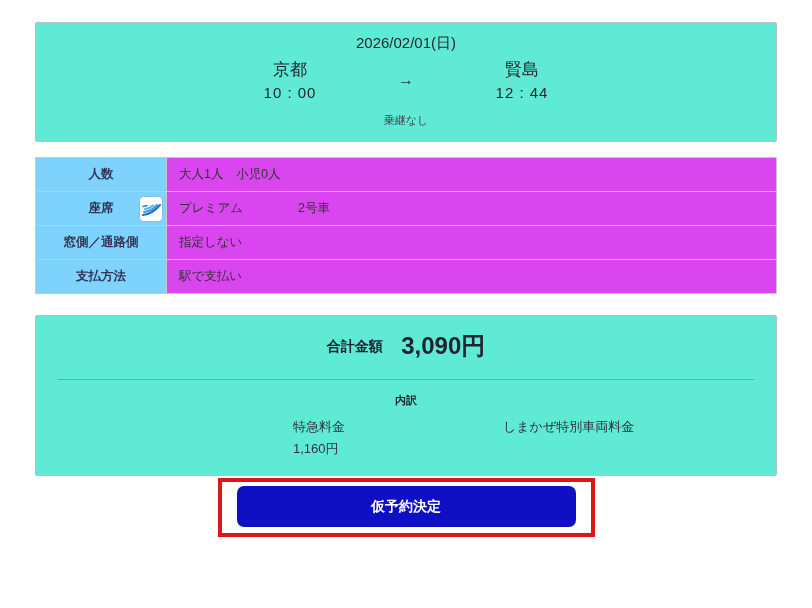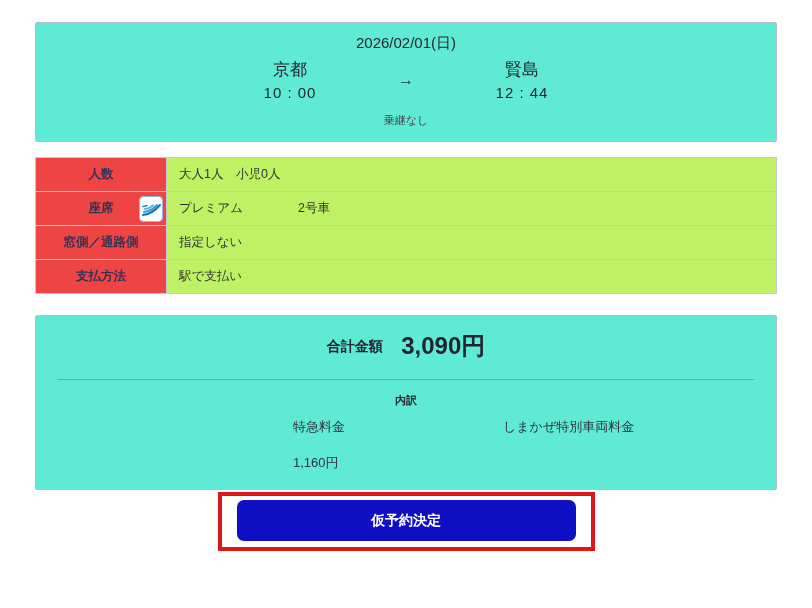--- a/index.html
+++ b/index.html
@@ -32,49 +32,49 @@
 
   
   table.details {
     width: 742px; margin-top: 15px;
     border-collapse: collapse;
     border: 1px solid #a9adbd;
   }
   table.details th, table.details td { border: 1px solid #c6c9d4; }
   table.details th {
     width: 131px;
-    background: #ef4444;
+    background: #7dd3fc;
     color: #333355;
     font-size: 12.5px;
     font-weight: bold;
     text-align: center;
     padding: 8px 8px;
     position: relative;
   }
   table.details td {
-    background: #bef264;
+    background: #d946ef;
     font-size: 12.5px;
     padding: 8px 12px;
     text-align: left;
   }
   .seat-icon {
     position: absolute; right: 3px; top: 50%;
     transform: translateY(-50%);
     width: 24px; height: 26px; display: inline-block;
   }
   .car-number { margin-left: 55px; }
 
   
   .total-panel { margin-top: 21px; padding: 14px 12px 18px; }
   .total-line { text-align: center; line-height: 32px; }
   .total-label { font-size: 14px; font-weight: bold; color: #222230; vertical-align: 3px; }
   .total-amount { font-size: 24px; font-weight: bold; color: #222230; margin-left: 14px; }
   .total-divider { border: none; border-top: 1px solid #8f94a8; margin: 14px 10px 0; }
   .breakdown-title { text-align: center; font-size: 11px; font-weight: bold; color: #26262e; margin-top: 13px; }
-  .breakdown { margin: 10px 0 0 245px; display: grid; grid-template-columns: 210px auto; row-gap: 19px; }
+  .breakdown { margin: 10px 0 0 245px; display: grid; grid-template-columns: 210px auto; row-gap: 5px; }
   .breakdown .b-label, .breakdown .b-amount { font-size: 13px; color: #333340; line-height: 17px; }
 
   
   ul.notes { margin: 18px 0 0 20px; padding-left: 16px; list-style: disc; }
   ul.notes li { font-size: 12px; color: #3a3a3a; margin-bottom: 11px; }
 
   
   .highlight-box {
     width: fit-content;
     margin: 2px auto 0;

